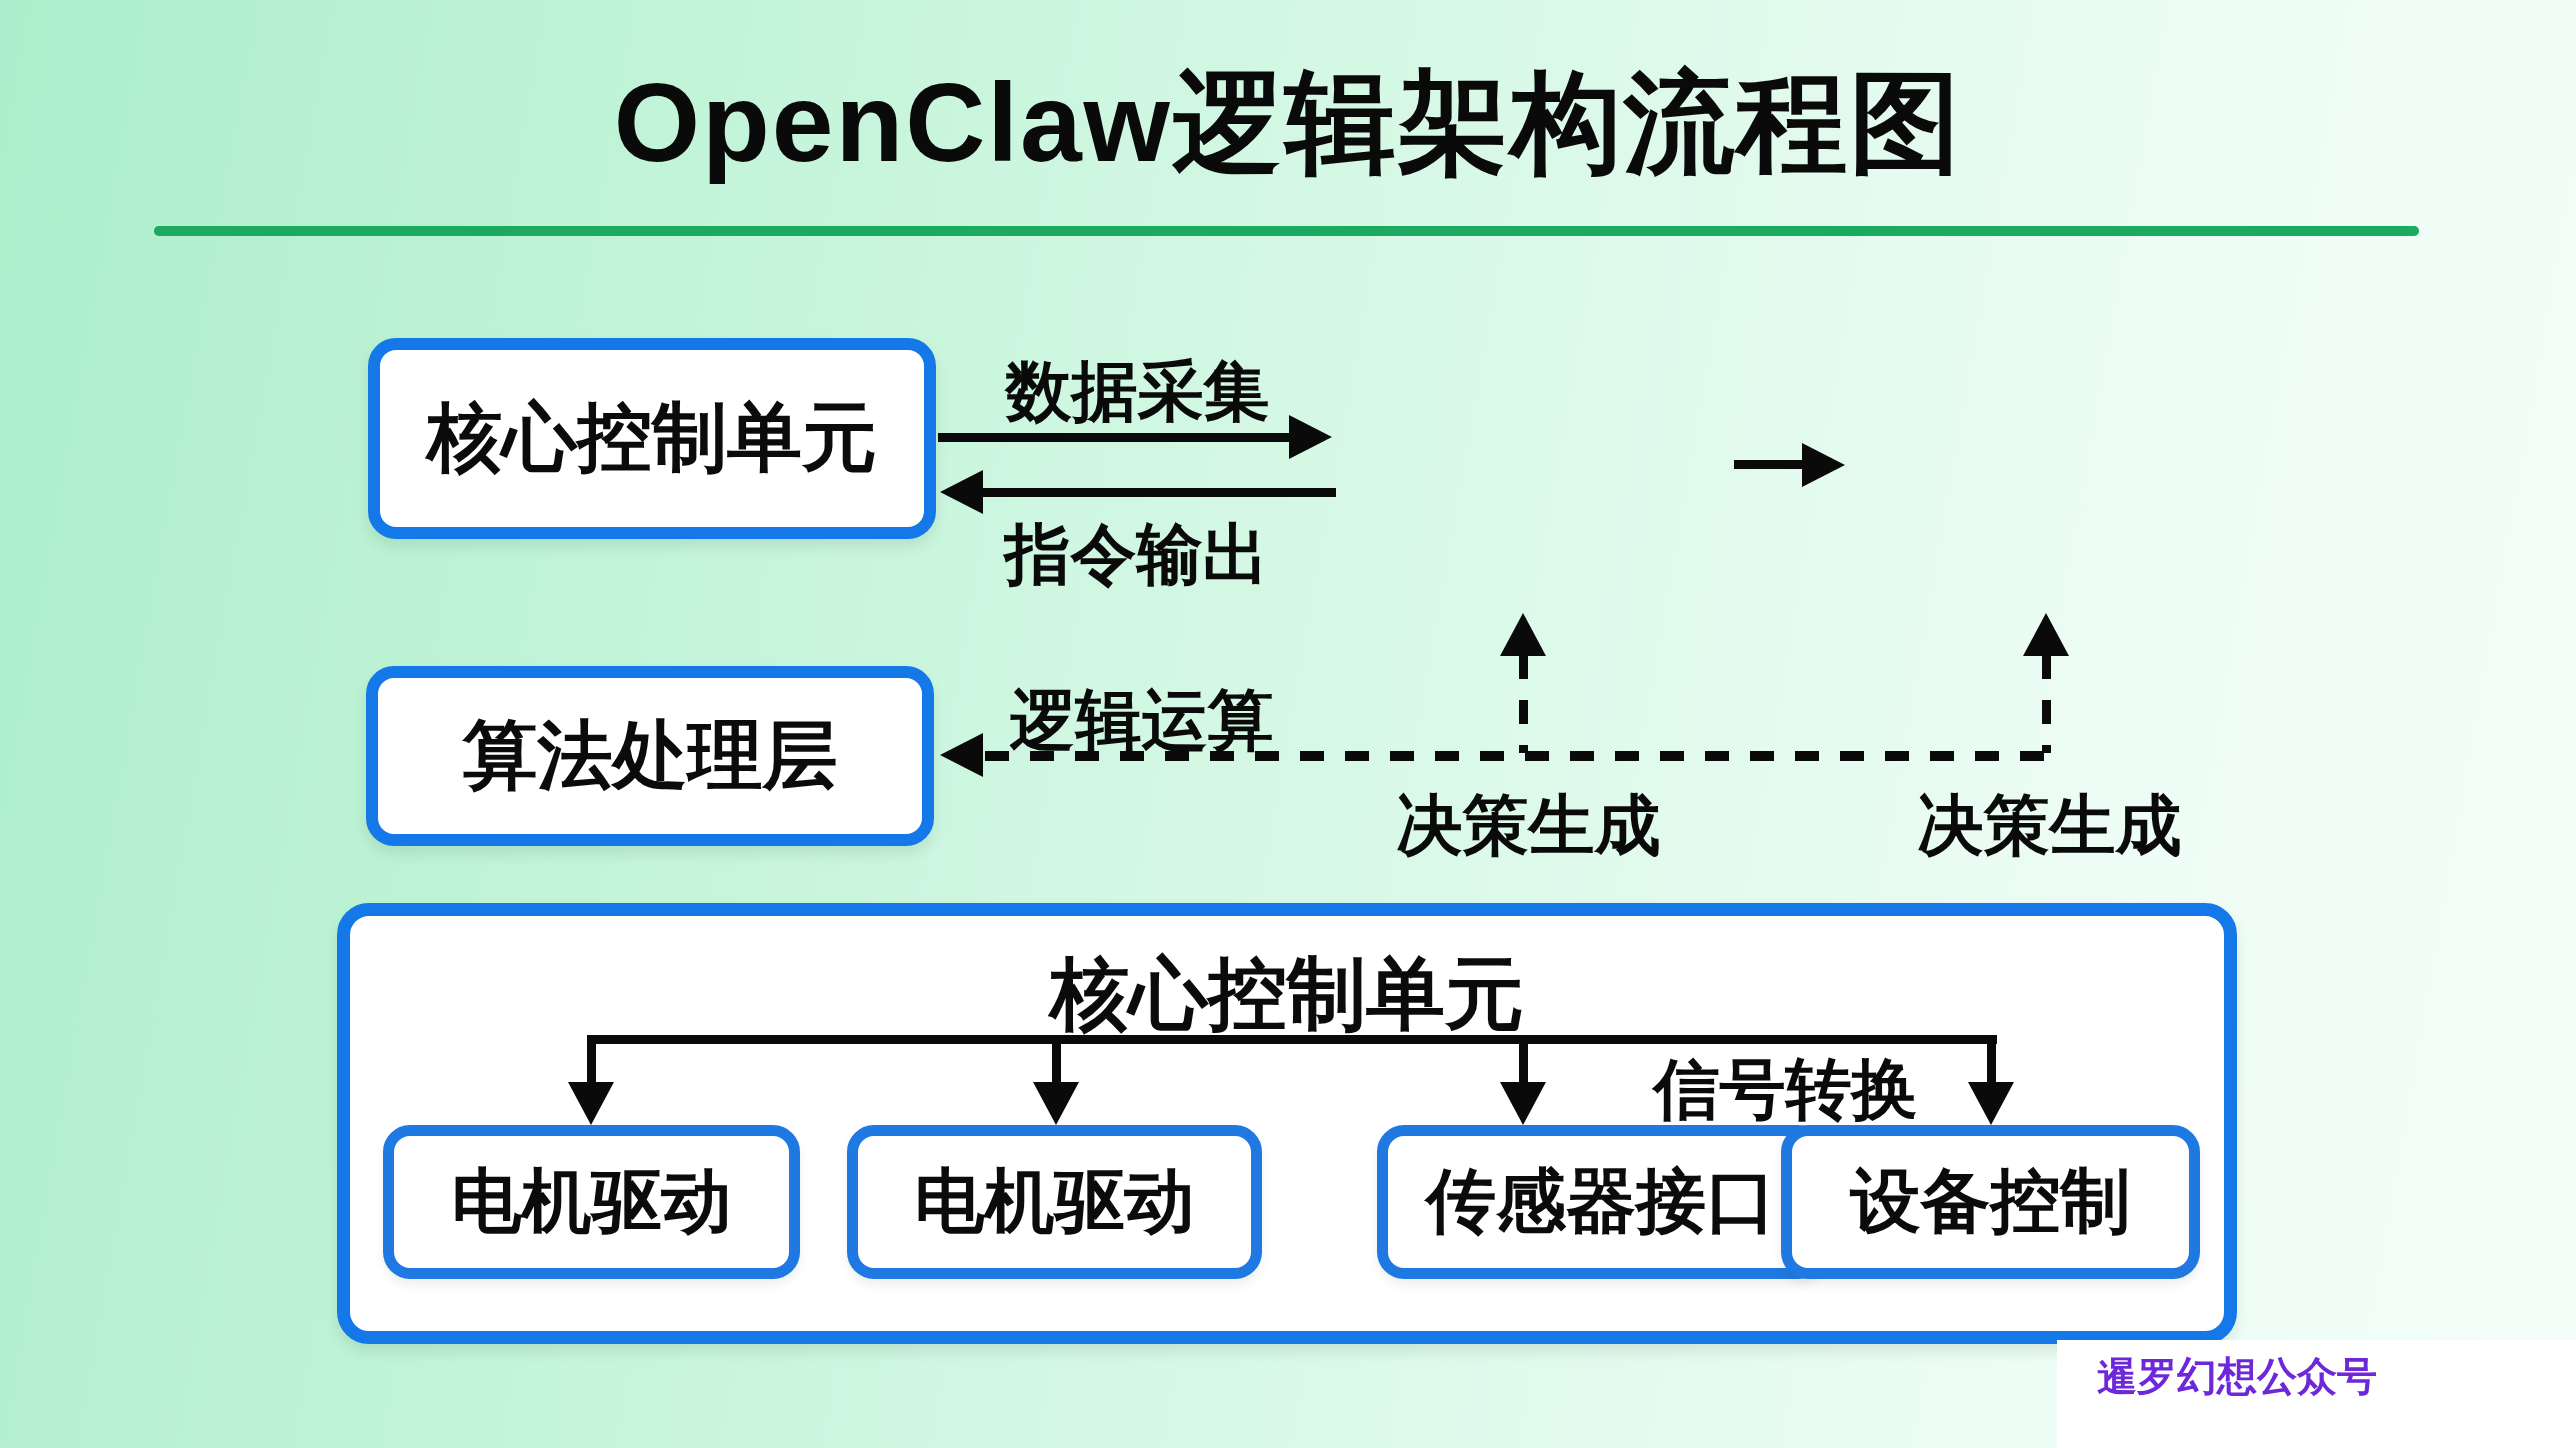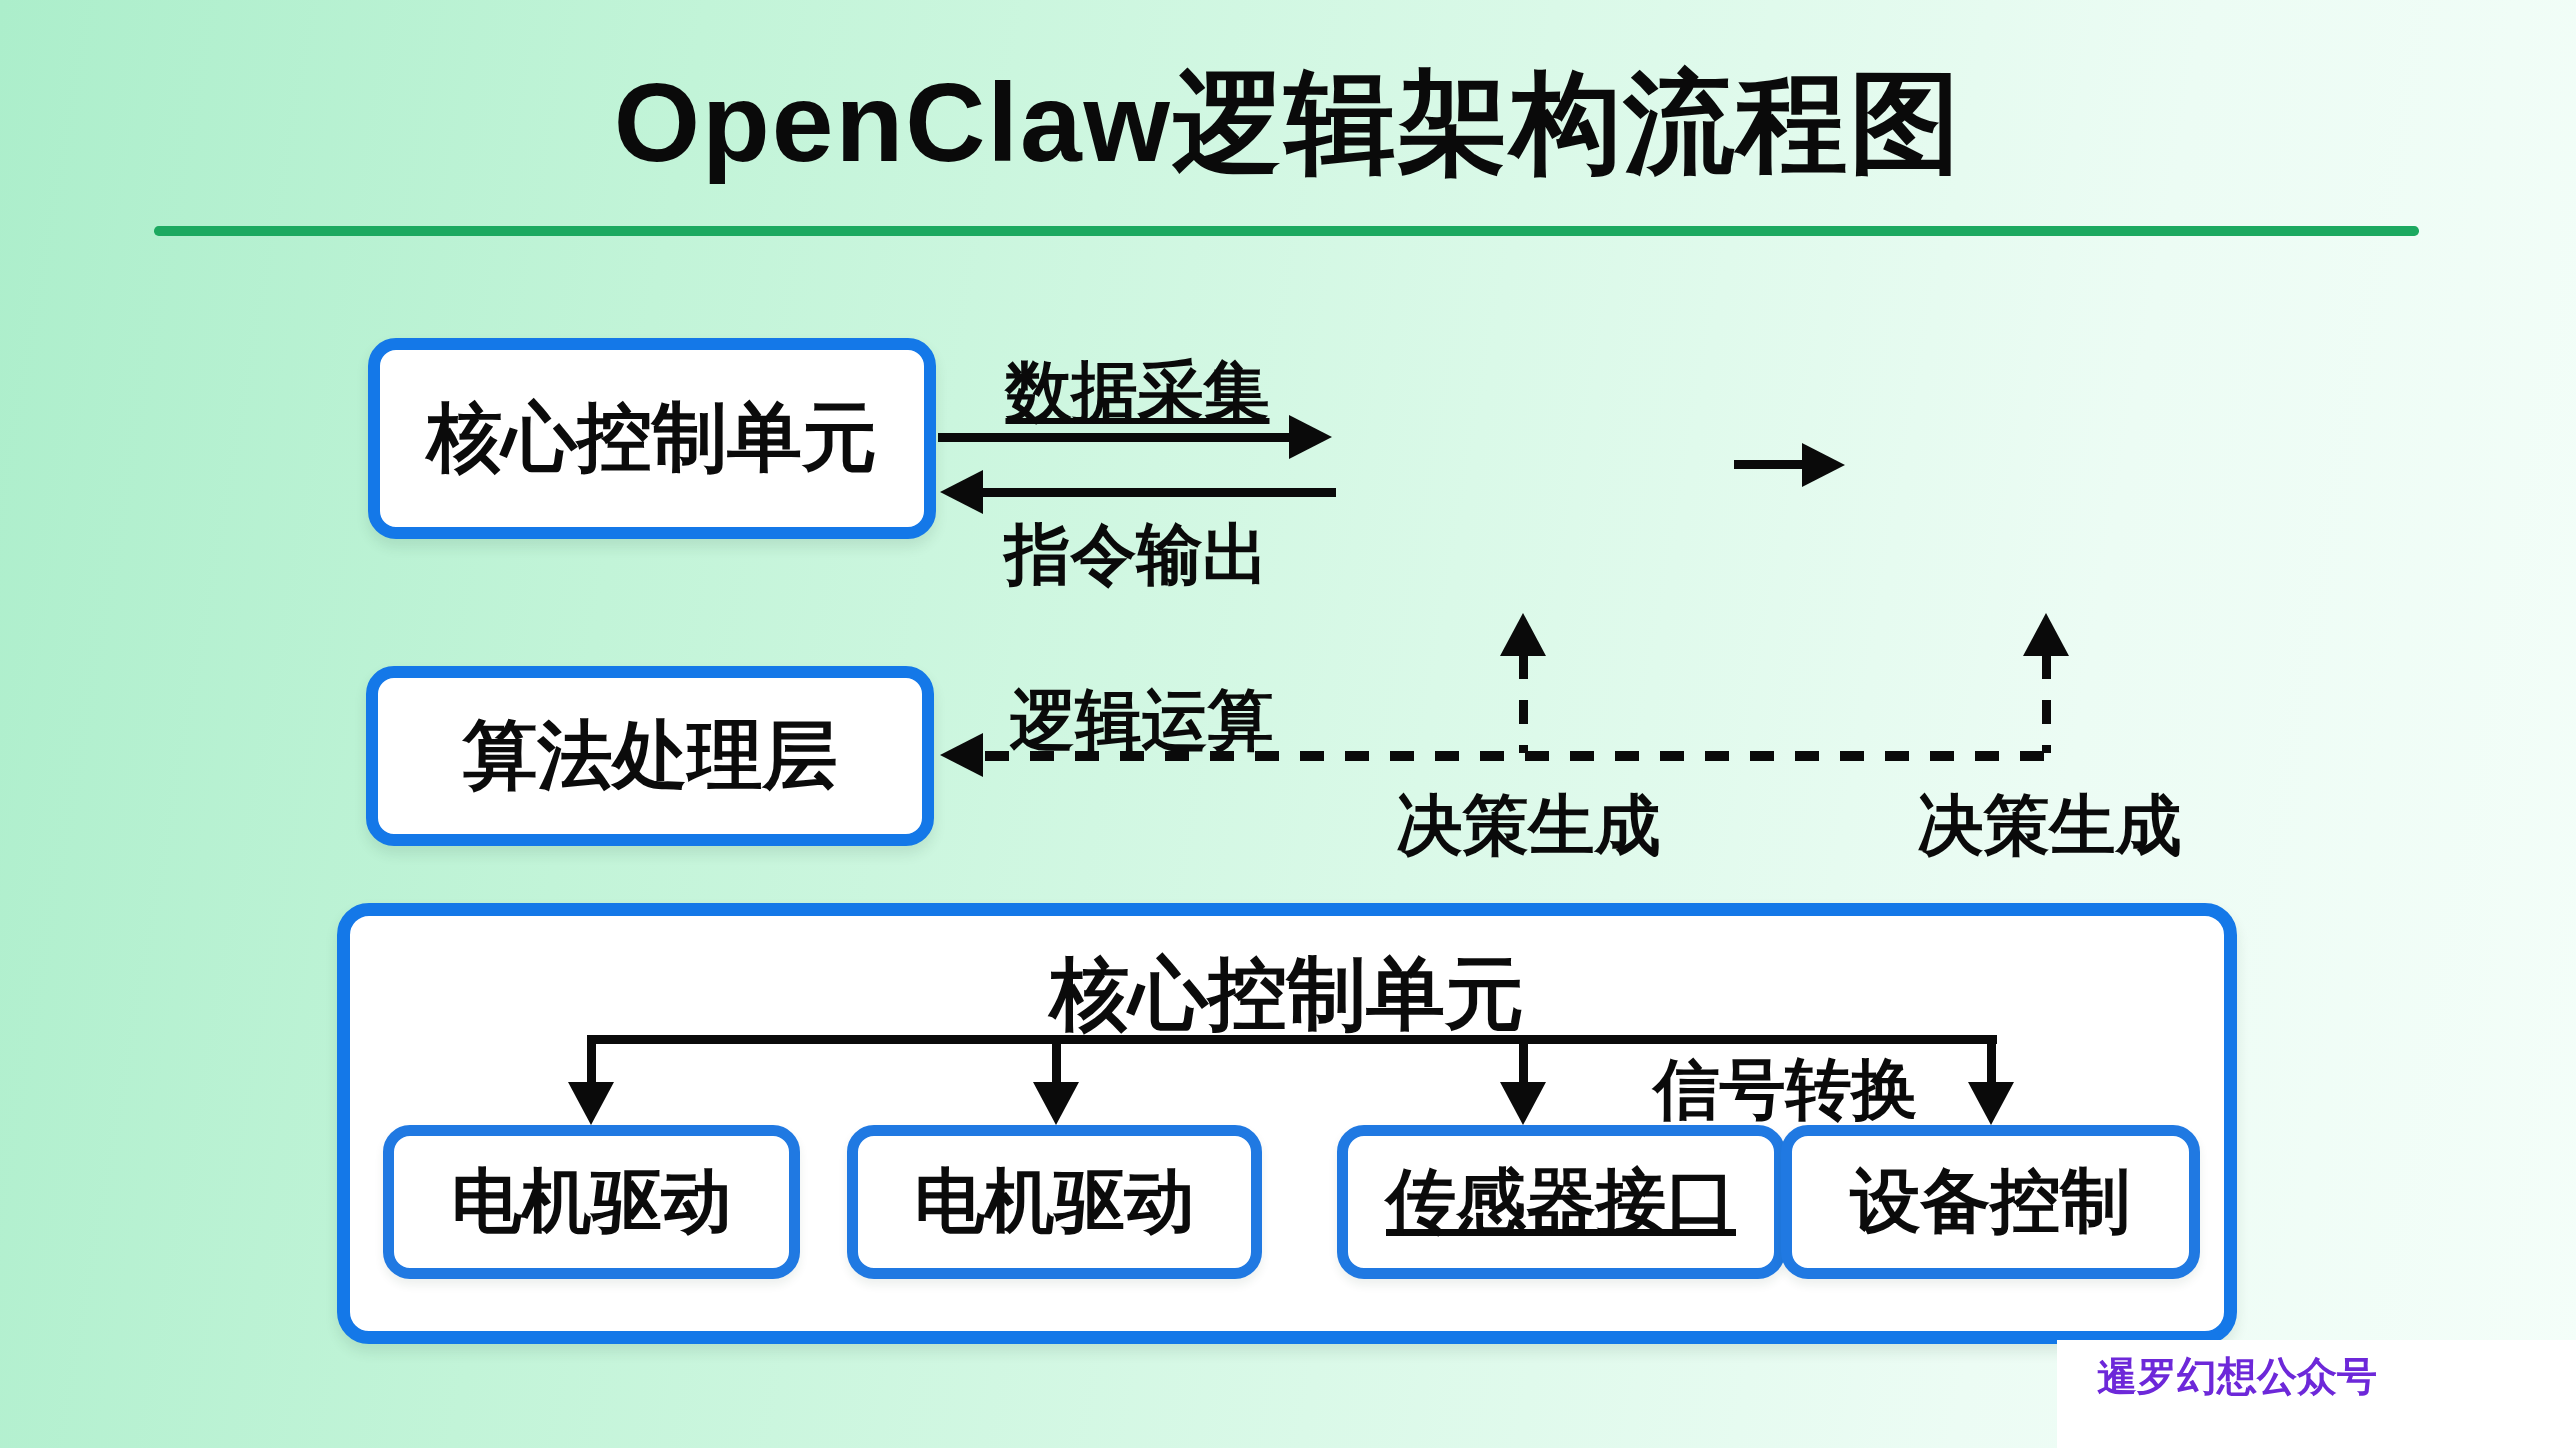--- a/index.html
+++ b/index.html
@@ -68,32 +68,32 @@
     border-radius: 27px;
     display: flex;
     align-items: center;
     justify-content: center;
     font-weight: 800;
     font-size: 70px;
     box-shadow: 0 5.7px 9.4px rgba(20, 60, 40, 0.08);
   }
   #child-motor1 { left: 383px;  top: 1125px; width: 417px; height: 154px; }
   #child-motor2 { left: 847px;  top: 1125px; width: 415px; height: 154px; }
-  #child-sensor { left: 1337px; top: 1125px; width: 448px; height: 154px; text-decoration: underline; }
+  #child-sensor { left: 1377px; top: 1125px; width: 448px; height: 154px; }
   #child-device { left: 1781px; top: 1125px; width: 419px; height: 154px; }
   
   .edge-label {
     position: absolute;
     font-size: 66px;
     font-weight: 600;
     text-align: center;
     white-space: nowrap;
     color: #0a0a0a;
   }
-  #lbl-data     { left: 944px; top: 347px;  width: 387px; text-decoration: underline; }
+  #lbl-data     { left: 944px; top: 347px;  width: 387px; }
   #lbl-command  { left: 948px; top: 510px;  width: 377px; }
   #lbl-logic    { left: 953px; top: 676px;  width: 377px; }
   #lbl-dec-l    { left: 1340px; top: 781px;  width: 377px; }
   #lbl-dec-r    { left: 1861px; top: 781px;  width: 377px; }
   #lbl-signal   { left: 1597px; top: 1045px; width: 377px; }
   
   .shaft-h { position: absolute; height: 9.4px; background: #0a0a0a; }
   .shaft-v { position: absolute; width: 9.4px;  background: #0a0a0a; }
   .head { position: absolute; width: 0; height: 0; }
   .head-right { border-top: 22.6px solid transparent; border-bottom: 22.6px solid transparent; border-left: 43px solid #0a0a0a; }

